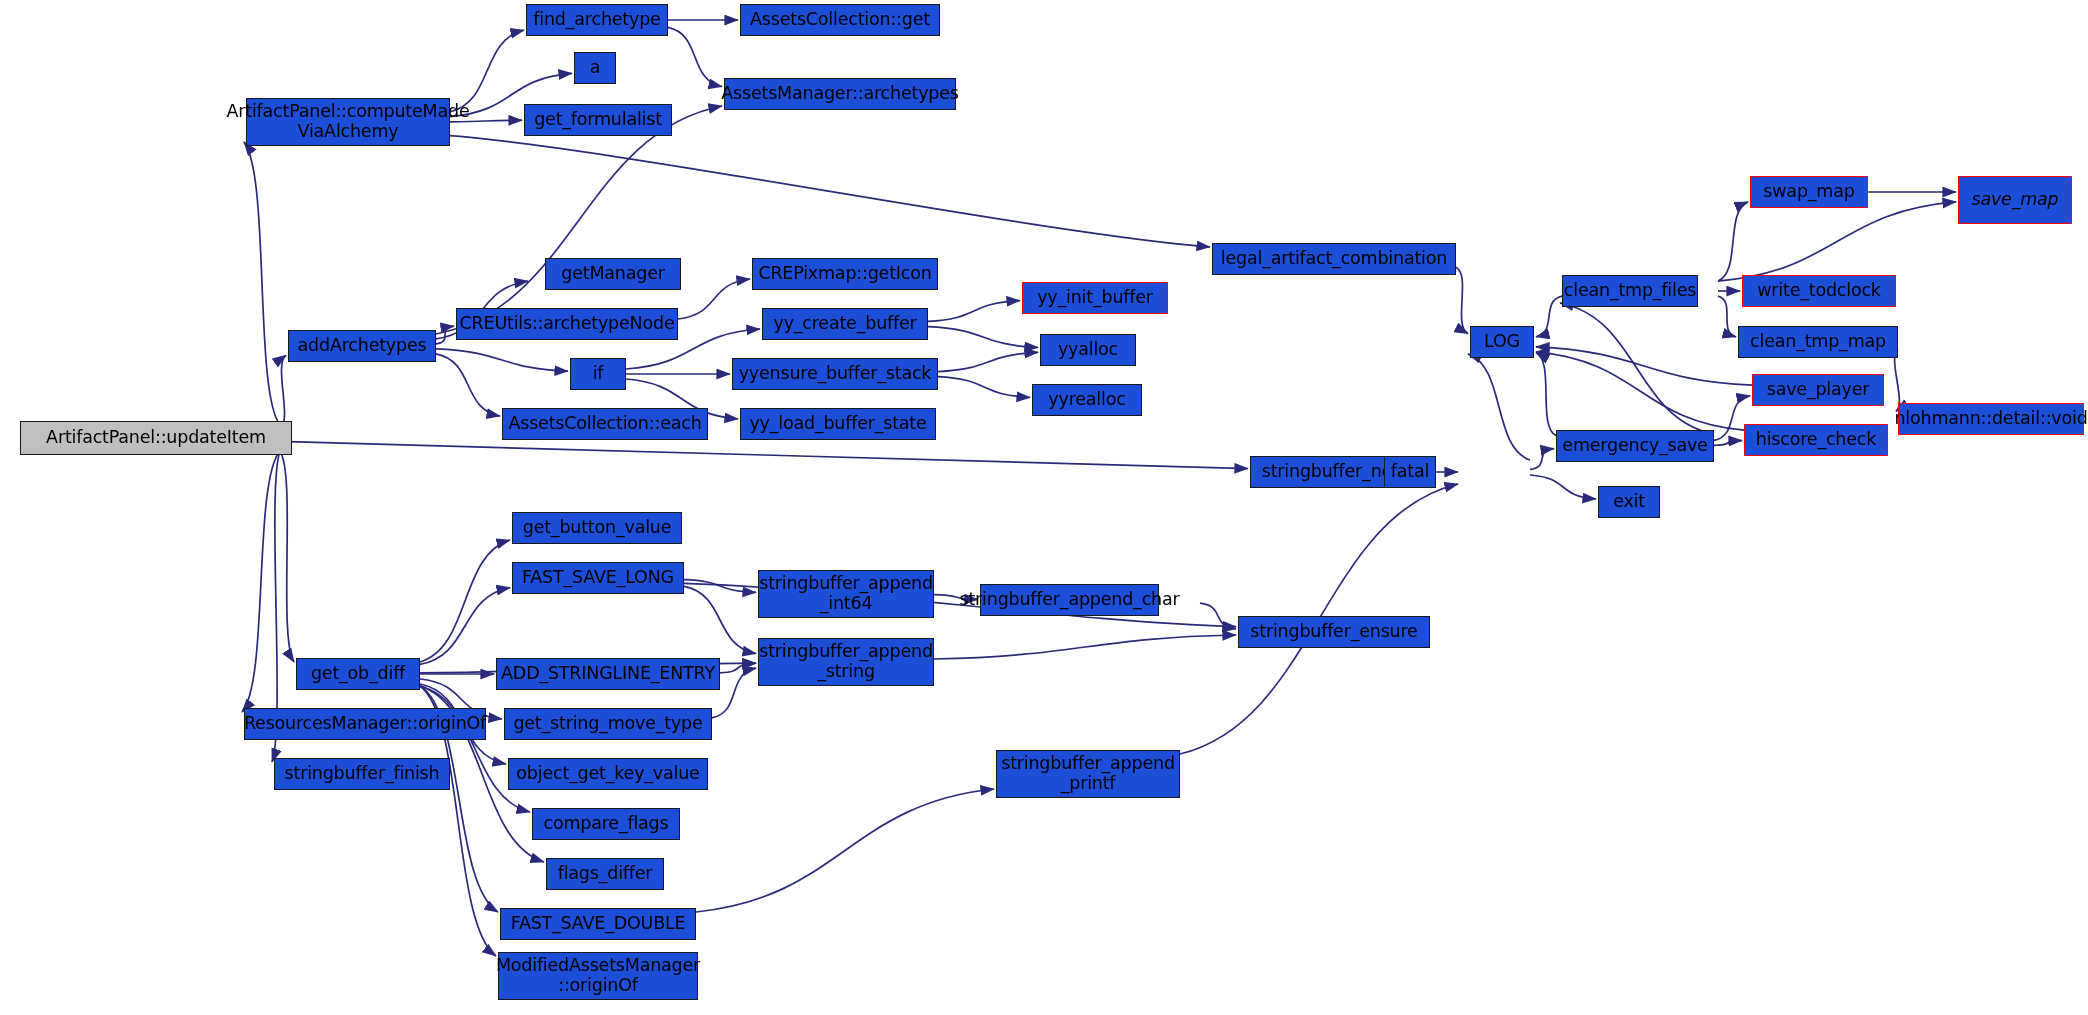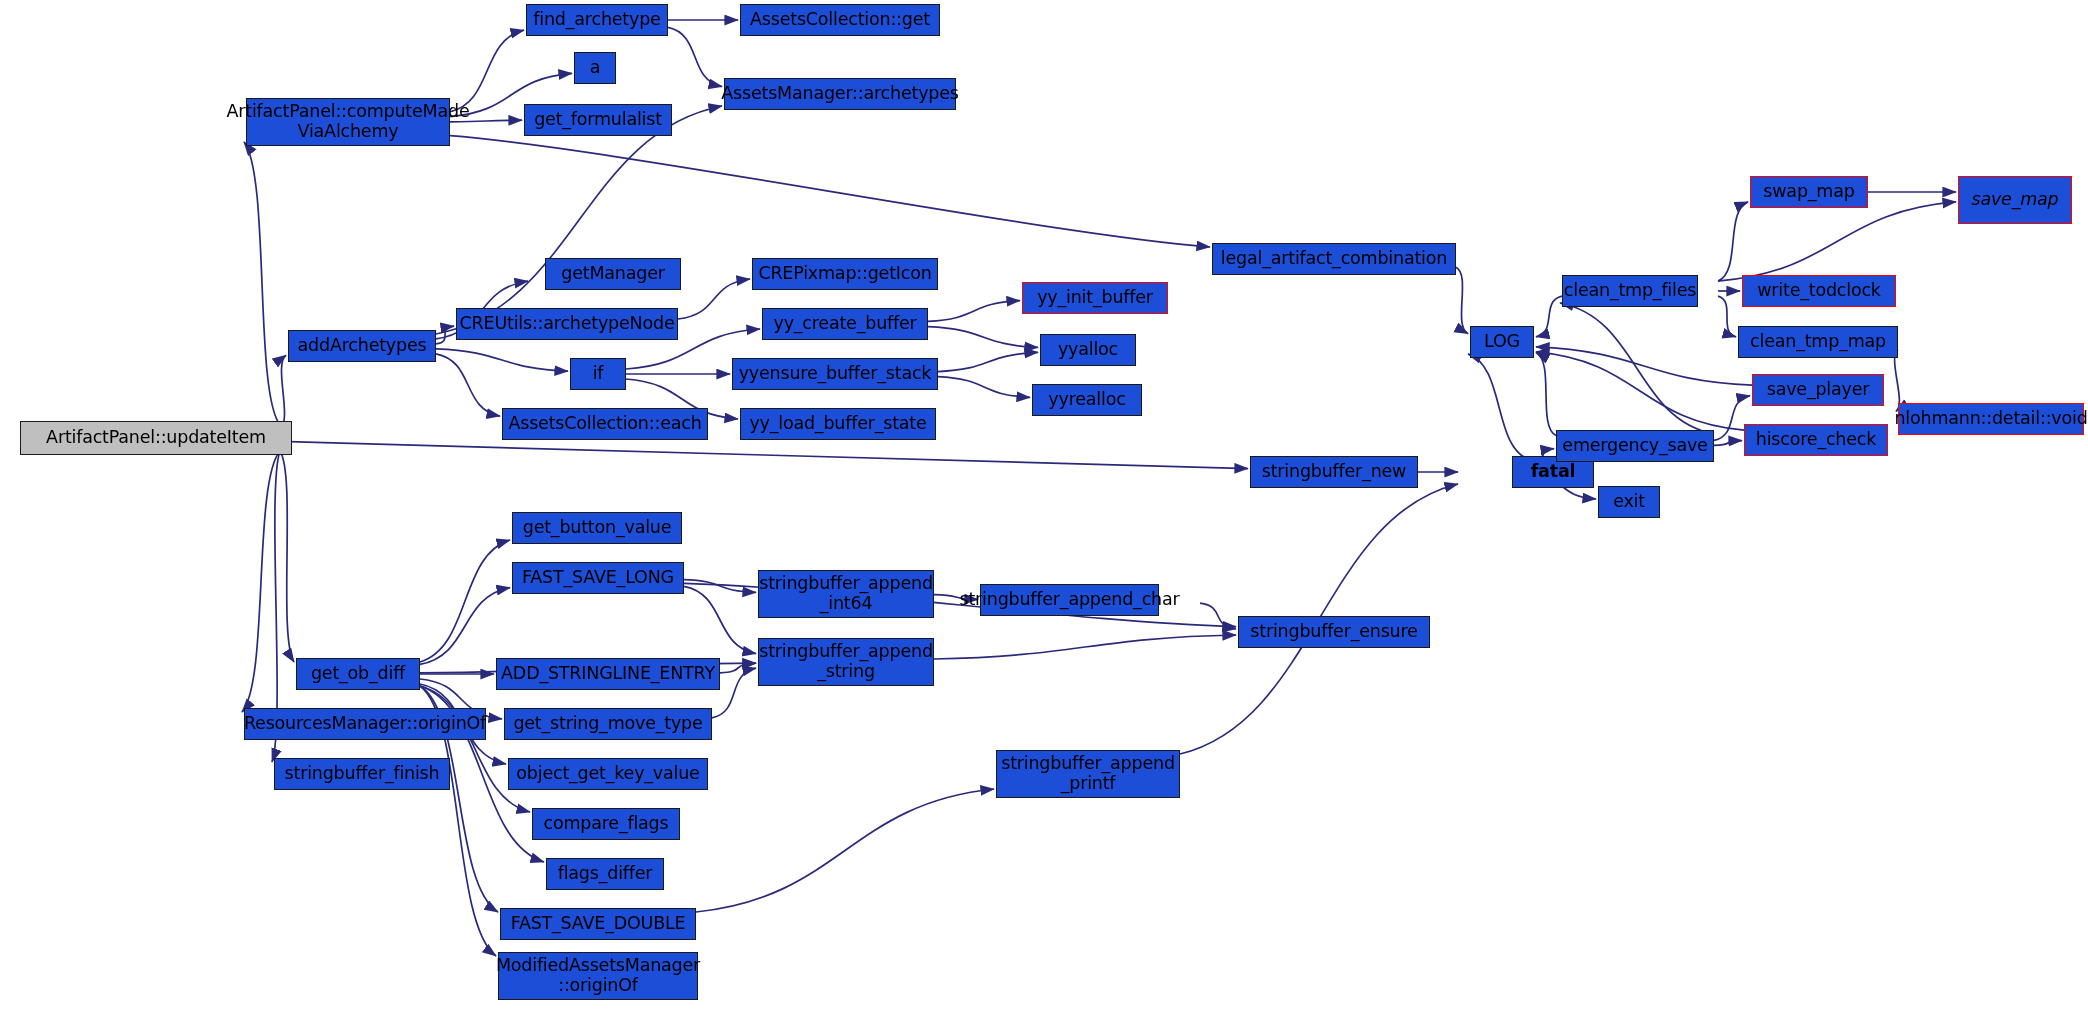--- a/index.html
+++ b/index.html
@@ -141,21 +141,21 @@
       <div class="node" id="n12" style="left: 752px; top: 258px; width: 186px; height: 32px;">CREPixmap::getIcon</div>
       <div class="node" id="n13" style="left: 762px; top: 308px; width: 166px; height: 32px;">yy_create_buffer</div>
       <div class="node" id="n14" style="left: 732px; top: 358px; width: 206px; height: 32px;">yyensure_buffer_stack</div>
       <div class="node" id="n15" style="left: 740px; top: 408px; width: 196px; height: 32px;">yy_load_buffer_state</div>
       <div class="node red" id="n16" style="left: 1022px; top: 282px; width: 146px; height: 32px;">yy_init_buffer</div>
       <div class="node" id="n17" style="left: 1040px; top: 334px; width: 96px; height: 32px;">yyalloc</div>
       <div class="node" id="n18" style="left: 1032px; top: 384px; width: 110px; height: 32px;">yyrealloc</div>
       <div class="node" id="n19" style="left: 1212px; top: 243px; width: 244px; height: 32px;">legal_artifact_combination</div>
       <div class="node" id="n20" style="left: 1250px; top: 456px; width: 168px; height: 32px;">stringbuffer_new</div>
       <div class="node" id="n21" style="left: 1470px; top: 326px; width: 64px; height: 32px;">LOG</div>
-      <div class="node" id="n22" style="left: 1512px; top: 456px; width: 82px; height: 32px; font-weight: bold;">fatal</div>
+      <div class="node" id="n22" style="left: 1384px; top: 456px; width: 52px; height: 32px;">fatal</div>
       <div class="node" id="n23" style="left: 1598px; top: 486px; width: 62px; height: 32px;">exit</div>
       <div class="node" id="n24" style="left: 1556px; top: 430px; width: 158px; height: 32px;">emergency_save</div>
       <div class="node" id="n25" style="left: 1562px; top: 275px; width: 136px; height: 32px;">clean_tmp_files</div>
       <div class="node" id="n26" style="left: 1738px; top: 326px; width: 160px; height: 32px;">clean_tmp_map</div>
       <div class="node red" id="n27" style="left: 1750px; top: 176px; width: 118px; height: 32px;">swap_map</div>
       <div class="node red" id="n28" style="left: 1958px; top: 176px; width: 114px; height: 48px; font-style: italic;">save_map</div>
       <div class="node red" id="n29" style="left: 1742px; top: 275px; width: 154px; height: 32px;">write_todclock</div>
       <div class="node red" id="n30" style="left: 1752px; top: 374px; width: 132px; height: 32px;">save_player</div>
       <div class="node red" id="n31" style="left: 1744px; top: 424px; width: 144px; height: 32px;">hiscore_check</div>
       <div class="node red" id="n32" style="left: 1898px; top: 403px; width: 186px; height: 32px;">nlohmann::detail::void</div>

